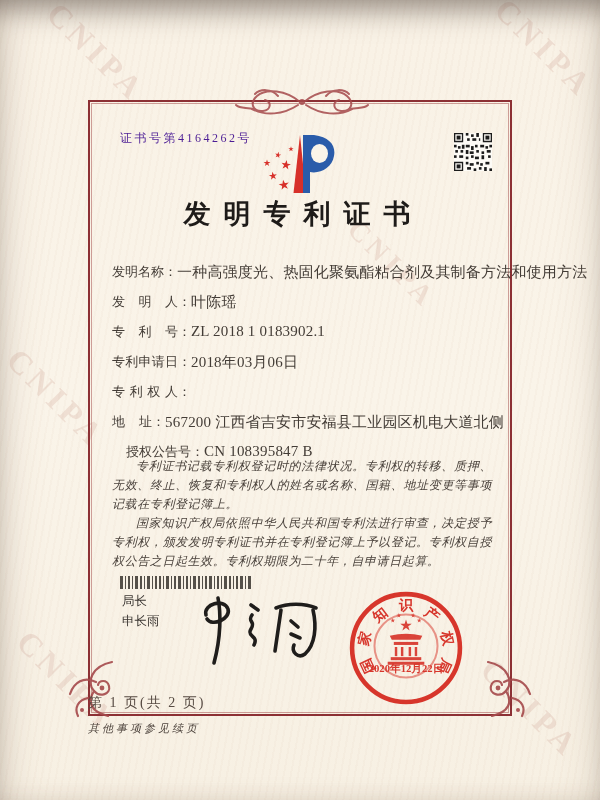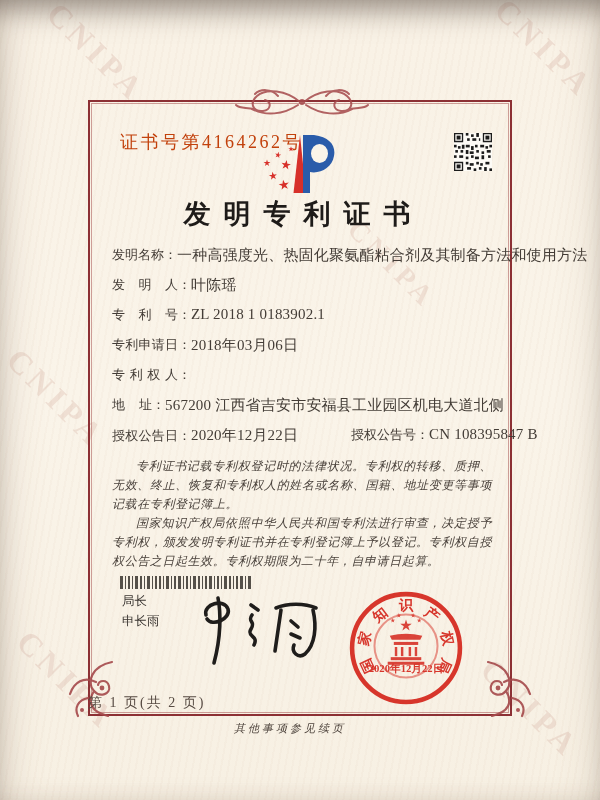--- a/index.html
+++ b/index.html
@@ -18,41 +18,41 @@
                 inset 28px 0 40px -28px rgba(150,128,110,.38),
                 inset -28px 0 40px -28px rgba(150,128,110,.30); }
   .wm { position:absolute; font-family:"Liberation Serif",serif; font-weight:bold;
         color:rgba(193,140,123,.20); transform:rotate(45deg); letter-spacing:5px;
         font-size:32px; z-index:0; }
   .frame { position:absolute; left:88px; top:100px; width:424px; height:616px;
            border:2.5px solid #8c3034; z-index:1; }
   .frame::after { content:""; position:absolute; inset:1px;
            border:1px solid rgba(175,100,96,.6); }
   .abs { position:absolute; z-index:2; }
-  .cert-no { left:120px; top:130px; font-size:18px; letter-spacing:2.5px; color:#c2410c; }
+  .cert-no { left:120px; top:130px; font-size:12px; letter-spacing:2.5px; color:#4c1d95; }
   .title { left:85px; top:196px; width:424px; text-align:center; font-size:27px;
            font-weight:bold; letter-spacing:13px; text-indent:13px; color:#1e1b19; }
-  .fields { left:112px; top:246px; width:392px; font-size:13px; color:#433c36; }
+  .fields { left:112px; top:263px; width:392px; font-size:13px; color:#433c36; }
   .frow { display:flex; align-items:flex-start; height:30px; white-space:nowrap; }
   .flabel { display:inline-block; width:66px; text-align:justify; text-align-last:justify; }
   .colon { display:inline-block; }
   .fvalue { font-size:15px; letter-spacing:.2px; }
   .pair2 { margin-left:14px; }
   .pair1-val { display:inline-block; width:146px; }
   .paras { left:112px; top:457px; width:380px; font-size:12px; line-height:19px;
            font-style:italic; color:#4a423c; letter-spacing:.6px; text-align:justify; }
   .paras p { text-indent:2em; }
   .barcode { left:120px; top:576px; }
   .director { left:122px; top:591px; font-size:12.5px; color:#3a3531; line-height:20px;
               font-family:"Liberation Sans","DejaVu Sans",sans-serif; }
   .signature { left:188px; top:593px; }
   .seal { left:347px; top:589px; z-index:3; opacity:.93; }
   .pageinfo { left:88px; top:694px; width:424px; text-align:left; font-size:14px;
               letter-spacing:2px; color:#564a42; }
-  .footnote { left:88px; top:721px; width:404px; text-align:center; font-size:11px;
+  .footnote { left:88px; top:721px; width:404px; text-align:left; font-size:11px;
               font-style:italic; letter-spacing:3px; color:#4e443d; z-index:2; position:absolute; }
   .logo { left:257px; top:132px; }
   .qr { left:454px; top:133px; }
   .ornament-top { left:216px; top:83px; z-index:2; }
   .corner-bl { left:62px; top:658px; z-index:2; }
   .corner-br { left:474px; top:658px; z-index:2; }
 </style>
 </head>
 <body>
 
@@ -198,23 +198,20 @@
   <div class="frow">
     <span class="flabel">专利权人</span>
       <span class="colon">：</span>
   </div>
   <div class="frow">
     <span class="flabel">地址</span>
       <span class="colon">：</span>
       <span class="fvalue">567200 江西省吉安市安福县工业园区机电大道北侧</span>
   </div>
   <div class="frow">
-    <span>
-      <span class="flabel">授权公告日</span><span class="colon">：</span><span class="fvalue pair1-val">2020年12月22日</span>
-    </span>
     <span class="pair2">
       <span>授权公告号</span><span class="colon">：</span><span class="fvalue">CN 108395847 B</span>
     </span>
   </div>
 </div>
 
 <div class="abs paras">
   <p>专利证书记载专利权登记时的法律状况。专利权的转移、质押、无效、终止、恢复和专利权人的姓名或名称、国籍、地址变更等事项记载在专利登记簿上。</p>
   <p>国家知识产权局依照中华人民共和国专利法进行审查，决定授予专利权，颁发发明专利证书并在专利登记簿上予以登记。专利权自授权公告之日起生效。专利权期限为二十年，自申请日起算。</p>
 </div>

